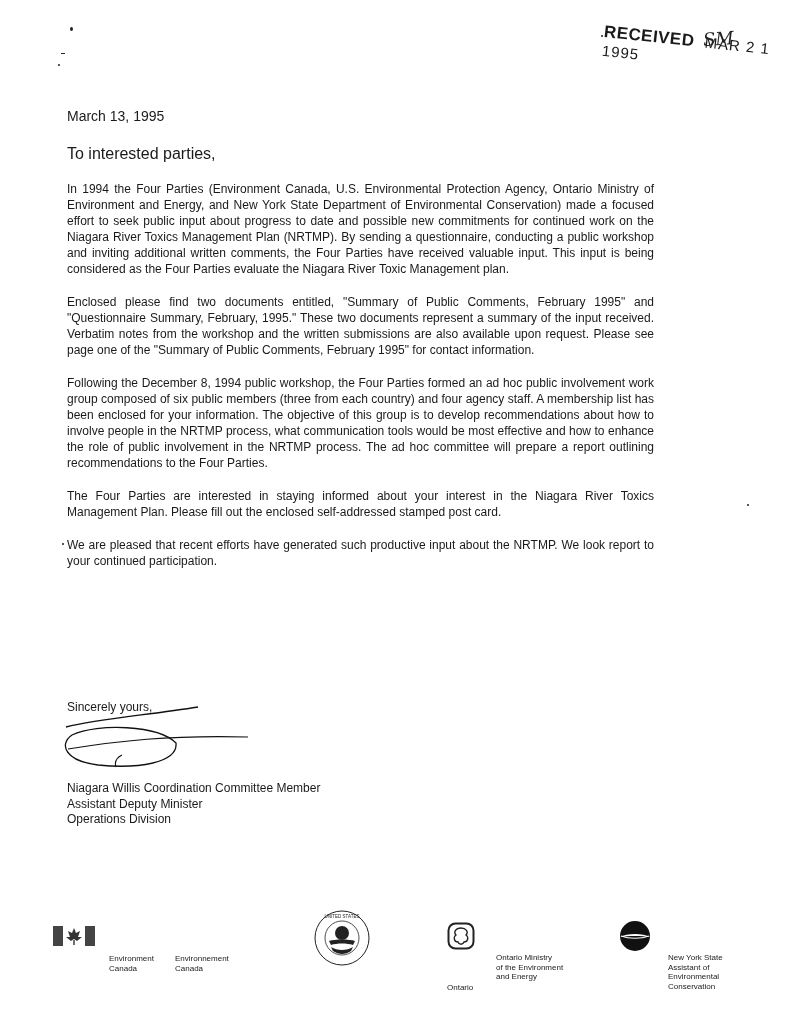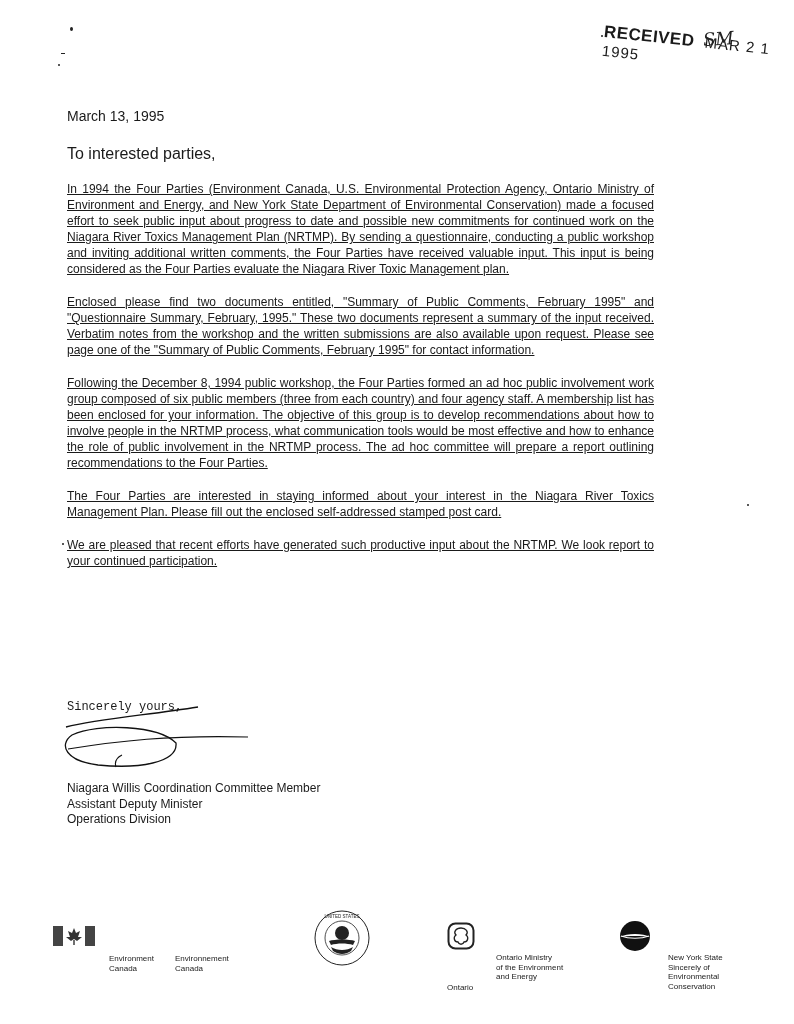--- a/index.html
+++ b/index.html
@@ -9,22 +9,22 @@
   .specks span { position: absolute; background: #222; border-radius: 50%; }
   .stamp { position: absolute; left: 605px; top: 22px; transform: rotate(6deg); transform-origin: left top;
            font-family: "Liberation Sans", sans-serif; color: #1a1a1a; }
   .stamp .received { font-weight: bold; font-size: 17px; letter-spacing: 0.5px; }
   .stamp .date { font-size: 15px; margin-left: 6px; letter-spacing: 1px; }
   .initials { position: absolute; left: 703px; top: 28px; font-family: "DejaVu Serif", serif; font-style: italic;
               font-size: 18px; color: #222; transform: rotate(-4deg); }
   .date-line { position: absolute; left: 67px; top: 108px; font-size: 14px; }
   .salutation { position: absolute; left: 67px; top: 145px; font-size: 16px; }
   .body { position: absolute; left: 67px; top: 181px; width: 587px; font-size: 12px; line-height: 16px; }
-  .body p { margin: 0 0 17px 0; text-align: justify; text-decoration: underline; }
-  .closing { position: absolute; left: 67px; top: 700px; font-size: 12px; font-family: Liberation Mono, monospace; }
+  .body p { margin: 0 0 17px 0; text-align: justify; }
+  .closing { position: absolute; left: 67px; top: 700px; font-size: 12px; }
   .signature { position: absolute; left: 58px; top: 705px; }
   .sig-block { position: absolute; left: 67px; top: 781px; font-size: 12px; line-height: 15.5px; }
   .logo-text { position: absolute; font-size: 8px; line-height: 9.5px; color: #222; margin-top: 28px; }
   .ec-flag { position: absolute; left: 53px; top: 925px; }
 </style>
 </head>
 <body>
 
 <div class="page">
 
@@ -105,18 +105,18 @@
       <div>and Energy</div>
     </div>
 
     <svg style="position:absolute;left:619px;top:920px;" width="32" height="32" viewBox="0 0 32 32">
       <circle cx="16" cy="16" r="15" fill="#111"></circle>
       <path d="M1 17 C8 13, 24 13, 31 17 C24 15.5, 8 15.5, 1 17 Z" fill="#fff"></path>
       <path d="M2 16 C10 19, 22 19, 30 16" stroke="#fff" stroke-width="1.2" fill="none"></path>
     </svg>
     <div class="logo-text" style="left:668px;top:925px;">
       <div>New York State</div>
-      <div>Sincerely of</div>
+      <div>Assistant of</div>
       <div>Environmental</div>
       <div>Conservation</div>
     </div>
   </div>
 </div>
 
 </body></html>

